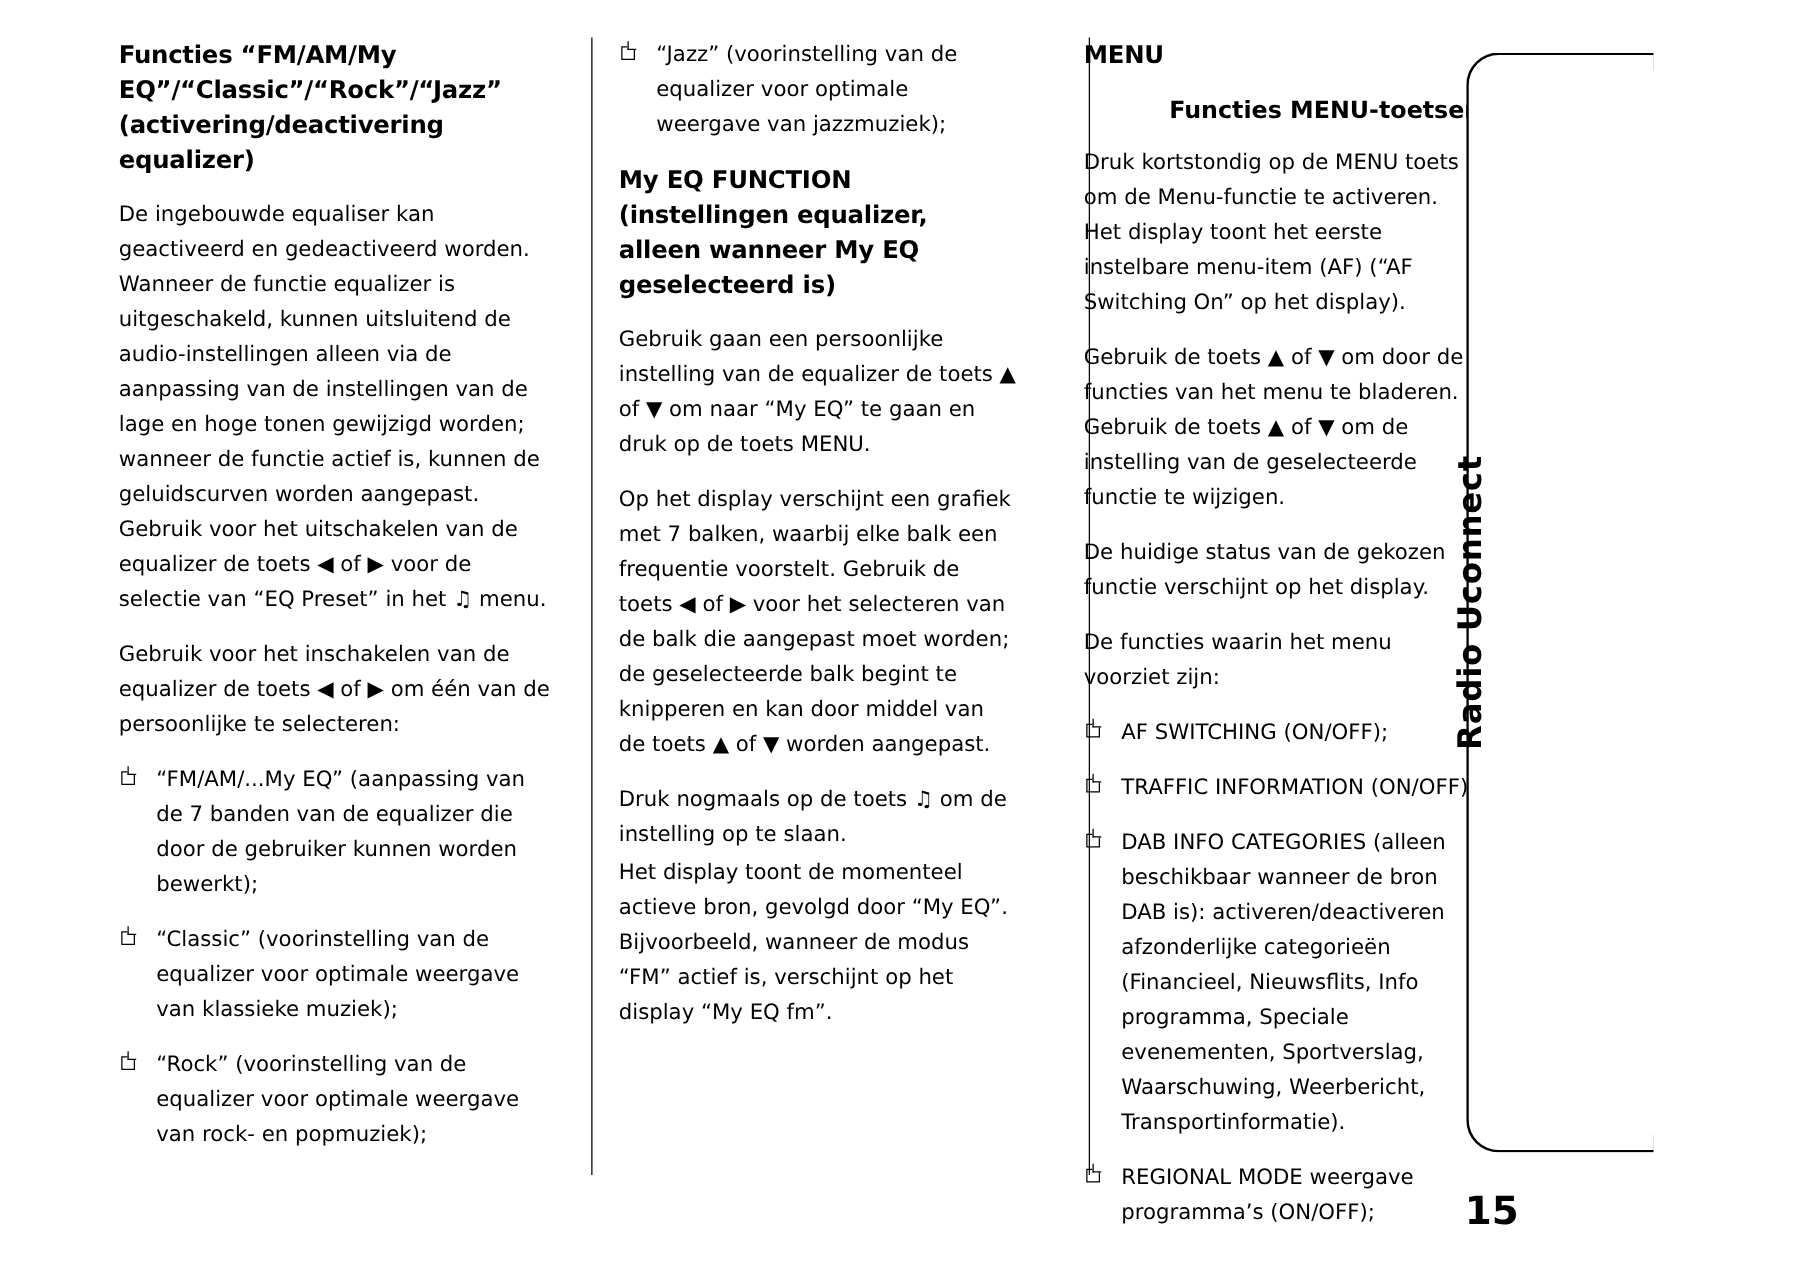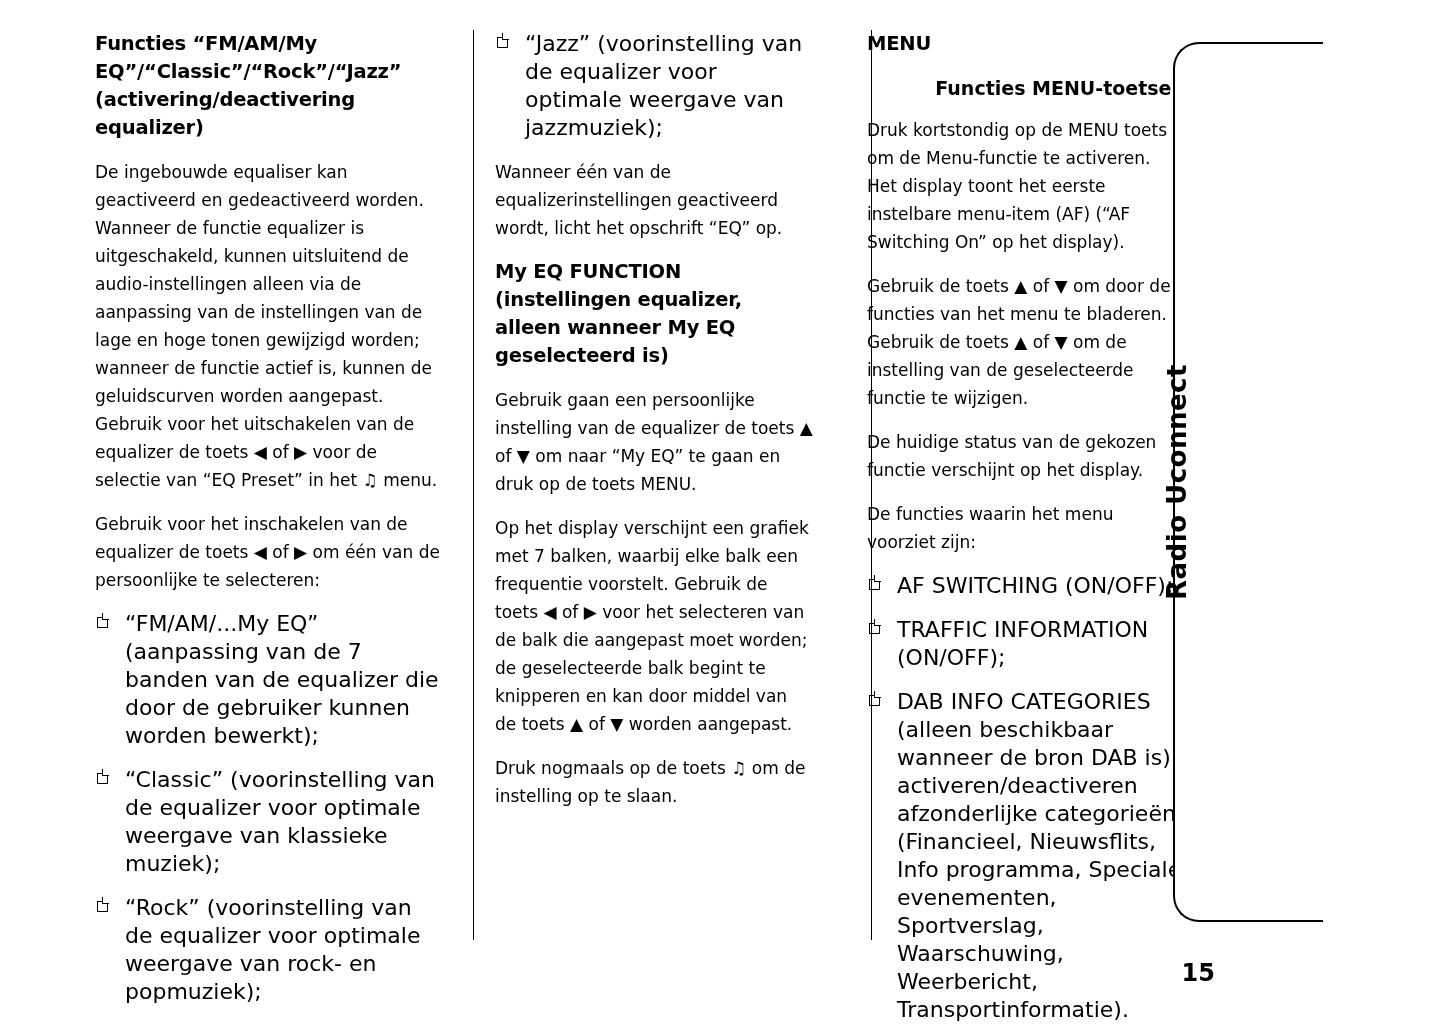--- a/index.html
+++ b/index.html
@@ -67,21 +67,21 @@
     margin: 0 0 16px 0;
   }
   p.tight { margin-bottom: 2px; margin-top: 16px; }
   ul.bullets {
     list-style: none;
     margin: 0 0 0 0;
     padding: 0;
   }
   ul.bullets li {
     position: relative;
-    font-size: 22px;
+    font-size: 17px;
     line-height: 28px;
     padding-left: 30px;
     margin-bottom: 16px;
   }
   ul.bullets li .sqicon {
     position: absolute;
     left: 2px;
     top: 7px;
     width: 11px; height: 11px;
     border: 1.6px solid #000;
@@ -119,21 +119,21 @@
     white-space: nowrap;
     font-weight: bold;
     font-size: 26px;
     letter-spacing: 0.5px;
   }
   .page-number {
     position: absolute;
     right: 108px;
     bottom: 38px;
     font-weight: bold;
-    font-size: 24px;
+    font-size: 31px;
   }
 </style>
 </head>
 <body>
 
 <div class="page">
 
   <div class="cols">
 
     <div class="divider d1"></div>
@@ -147,25 +147,25 @@
         <li><span class="sqicon"></span><span>“FM/AM/...My EQ” (aanpassing van de 7 banden van de equalizer die door de gebruiker kunnen worden bewerkt);</span></li>
         <li><span class="sqicon"></span><span>“Classic” (voorinstelling van de equalizer voor optimale weergave van klassieke muziek);</span></li>
         <li><span class="sqicon"></span><span>“Rock” (voorinstelling van de equalizer voor optimale weergave van rock- en popmuziek);</span></li>
       </ul>
     </div>
 
     <div class="col c2">
       <ul class="bullets">
         <li><span class="sqicon"></span><span>“Jazz” (voorinstelling van de equalizer voor optimale weergave van jazzmuziek);</span></li>
       </ul>
-      <p>Wanneer één van de equalizerinstellingen geactiveerd wordt, licht het opschrift “EQ” op.</p>
       <h2 class="sec-title">My EQ FUNCTION (instellingen equalizer, alleen wanneer My EQ geselecteerd is)</h2>
       <p>Gebruik gaan een persoonlijke instelling van de equalizer de toets ▲ of ▼ om naar “My EQ” te gaan en druk op de toets MENU.</p>
       <p>Op het display verschijnt een grafiek met 7 balken, waarbij elke balk een frequentie voorstelt. Gebruik de toets ◀ of ▶ voor het selecteren van de balk die aangepast moet worden; de geselecteerde balk begint te knipperen en kan door middel van de toets ▲ of ▼ worden aangepast.</p>
       <p class="tight">Druk nogmaals op de toets ♫ om de instelling op te slaan.</p>
+      <p>Het display toont de momenteel actieve bron, gevolgd door “My EQ”. Bijvoorbeeld, wanneer de modus “FM”  actief is, verschijnt op het display “My EQ fm”.</p>
     </div>
 
     <div class="col c3">
       <h2 class="sec-title">MENU</h2>
       <h3 class="sub-title">Functies MENU-toetsen</h3>
       <p>Druk kortstondig op de MENU toets om de Menu-functie te activeren. Het display toont het eerste instelbare menu-item (AF) (“AF Switching On” op het display).</p>
       <p>Gebruik de toets ▲ of ▼ om door de functies van het menu te bladeren. Gebruik de toets ▲ of ▼ om de instelling van de geselecteerde functie te wijzigen.</p>
       <p>De huidige status van de gekozen functie verschijnt op het display.</p>
       <p>De functies waarin het menu voorziet zijn:</p>
       <ul class="bullets">

